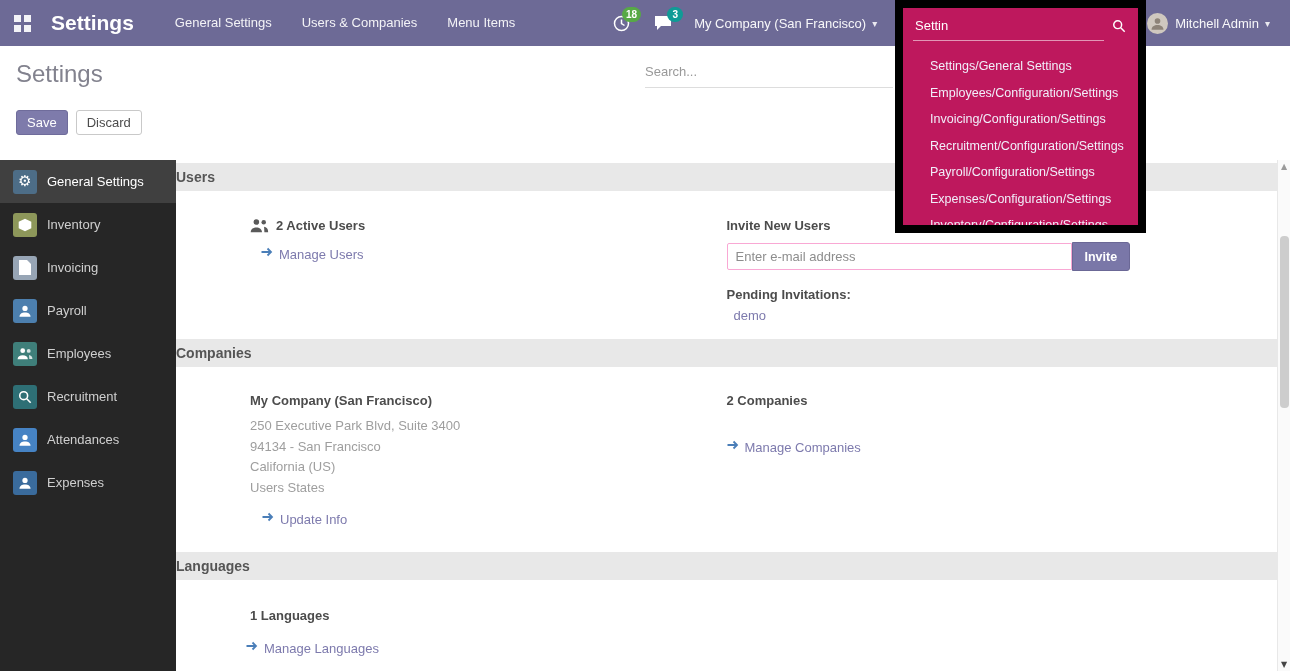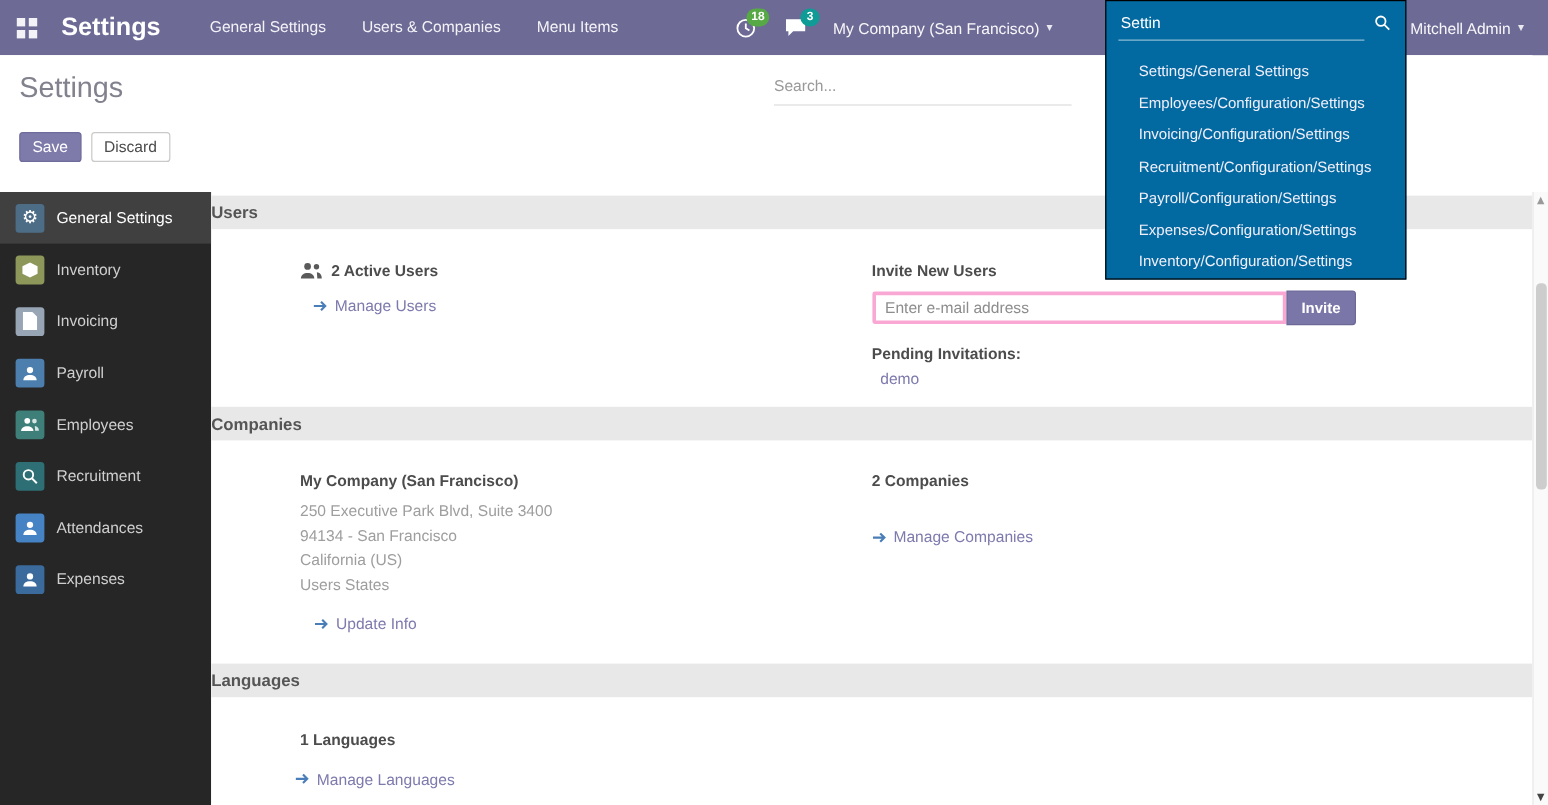--- a/index.html
+++ b/index.html
@@ -72,27 +72,27 @@
     margin-top:0; height:28px; line-height:28px; background:#e8e8e8;
     font-size:14px; font-weight:bold; color:#555; 
   }
   .content > .section-header:first-child { margin-top:3px; }
   .section-body { display:flex; }
   .col { width:50%; }
   .col-left { padding-left:74px; }
   .bold { font-weight:bold; color:#4c4c4c; }
   .iconline { display:flex; align-items:center; }
   .iconline .icon { margin-right:7px; display:inline-flex; }
-  .link-arrow { display:inline-flex; align-items:center; color:#7d7aad; text-decoration:none; cursor:pointer; font-size:13px; }
+  .link-arrow { display:inline-flex; color:#7d7aad; text-decoration:none; cursor:pointer; font-size:13px; }
   .link-arrow .arr { margin-right:6px; display:inline-flex; }
   .users-body { padding:27px 0 16px 0; }
   .users-left .link-arrow { margin-top:14px; margin-left:11px; }
   .invite-row { display:flex; margin-top:10px; align-items:flex-start; }
   .invite-row input {
-    width:345px; height:27px; border:3px solid #f9a8d4; border-radius:2px 0 0 2px;
+    width:345px; height:27px; border:1px solid #f9a8d4; border-radius:2px 0 0 2px;
     font-family:inherit; font-size:13px; padding:0 8px; outline:none; color:#4c4c4c;
   }
   .invite-row input::placeholder { color:#8d8d8d; }
   .invite-btn {
     height:29px; margin-top:-1px; padding:0 12px; font-family:inherit; font-size:12.5px; font-weight:bold;
     background:#7a77a8; color:#fff; border:1px solid #6b6896; border-radius:0 3px 3px 0; cursor:pointer;
   }
   .pending-label { margin-top:16px; }
   .pending-user { margin-top:6px; padding-left:7px; }
   .pending-user a { color:#7d7aad; text-decoration:none; cursor:pointer; }
@@ -109,21 +109,21 @@
     position:relative; font-family:"DejaVu Sans", sans-serif;
   }
   .sb-up, .sb-down { position:absolute; left:0; right:0; text-align:center; font-size:8px; color:#9a9a9a; cursor:pointer; }
   .sb-up { top:2px; }
   .sb-down { bottom:2px; color:#444; }
   .sb-thumb { position:absolute; top:76px; left:2px; width:9px; height:172px; background:#cdcdcd; border-radius:4px; cursor:pointer; }
 
   
   .search-overlay {
     position:absolute; top:0; left:895px; width:251px; height:233px;
-    background:#0369a1; border:1px solid #000000; z-index:50; color:#fff; overflow:hidden;margin-left:26px;
+    background:#be185d; border:8px solid #000000; z-index:50; color:#fff; overflow:hidden;
   }
   .overlay-input-row { display:flex; align-items:center; margin:6px 10px 0 10px; }
   .overlay-input-row input {
     flex:1 1 auto; background:transparent; border:none; outline:none;
     border-bottom:1px solid rgba(255,255,255,.55);
     color:#fff; font-family:inherit; font-size:13px; padding:4px 2px 7px 2px;
   }
   .overlay-input-row .mag { margin:0 2px 4px 8px; display:inline-flex; }
   .overlay-results { list-style:none; margin-top:12px; }
   .overlay-results li {

